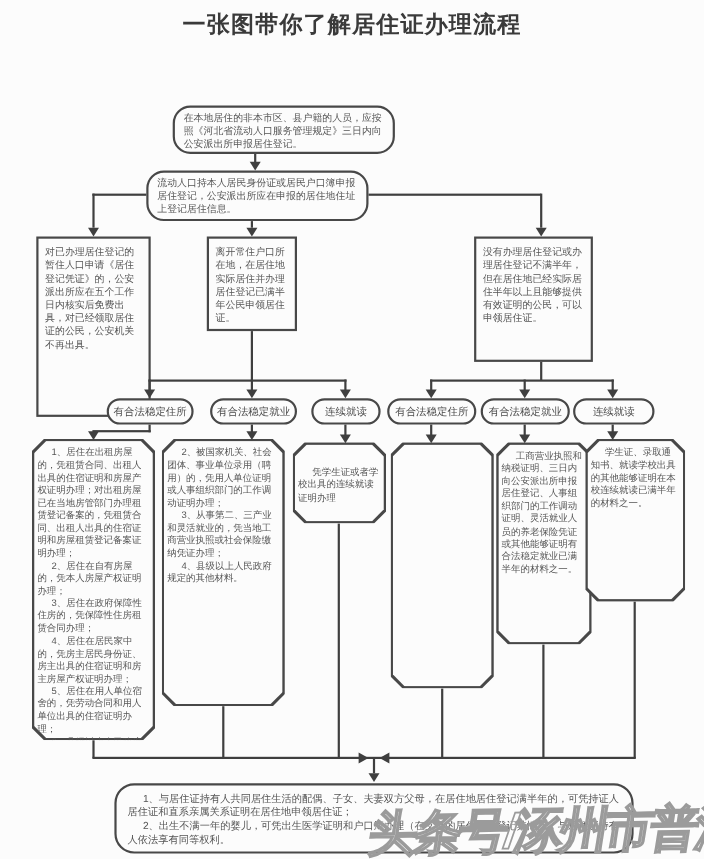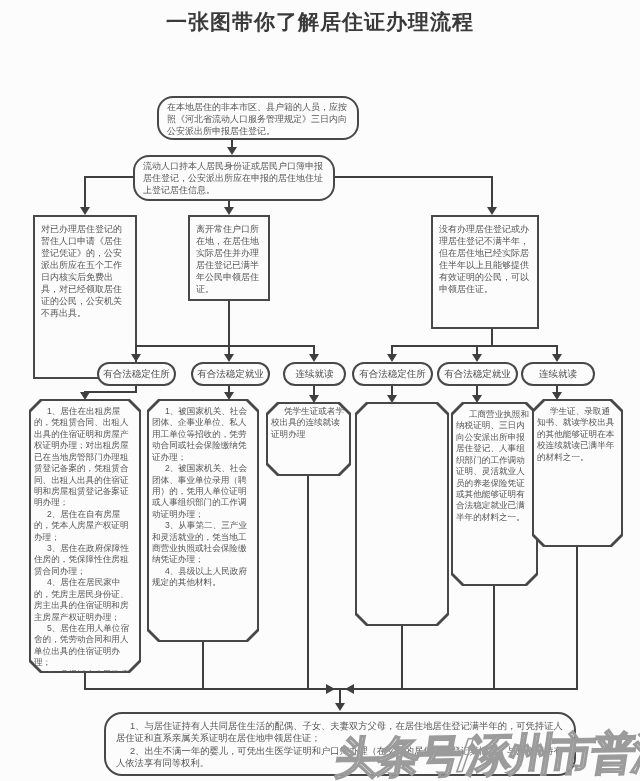--- a/index.html
+++ b/index.html
@@ -88,30 +88,29 @@
       <p class="num-p">3、居住在政府保障性住房的，凭保障性住房租赁合同办理；</p>
       <p class="num-p">4、居住在居民家中的，凭房主居民身份证、房主出具的住宿证明和房主房屋产权证明办理；</p>
       <p class="num-p">5、居住在用人单位宿舍的，凭劳动合同和用人单位出具的住宿证明办理；</p>
       <p class="num-p">6、县级以上人民政府规定的其他材料。</p>
     </div>
   </div>
 
   <div class="oct" style="left:147px;top:399px;width:112px;height:243px;">
     <div class="oct-in"></div>
     <div class="oct-txt">
-      <p class="num-p">1、被国家机关、社会团体、企事业单位、私人用工单位等招收的，凭劳动合同或社会保险缴纳凭证办理；</p>
       <p class="num-p">2、被国家机关、社会团体、事业单位录用（聘用）的，凭用人单位证明或人事组织部门的工作调动证明办理；</p>
       <p class="num-p">3、从事第二、三产业和灵活就业的，凭当地工商营业执照或社会保险缴纳凭证办理；</p>
       <p class="num-p">4、县级以上人民政府规定的其他材料。</p>
     </div>
   </div>
 
   <div class="oct" style="left:266px;top:402px;width:85px;height:74px;">
     <div class="oct-in"></div>
-    <div class="oct-txt" style="padding-top:4px;">
+    <div class="oct-txt" style="padding-top:22px;">
       <p class="num-p">凭学生证或者学校出具的连续就读证明办理</p>
     </div>
   </div>
 
   <div class="oct" style="left:355px;top:402px;width:94px;height:224px;">
     <div class="oct-in"></div>
   </div>
 
   <div class="oct" style="left:451px;top:402px;width:87px;height:184px;">
     <div class="oct-in"></div>

